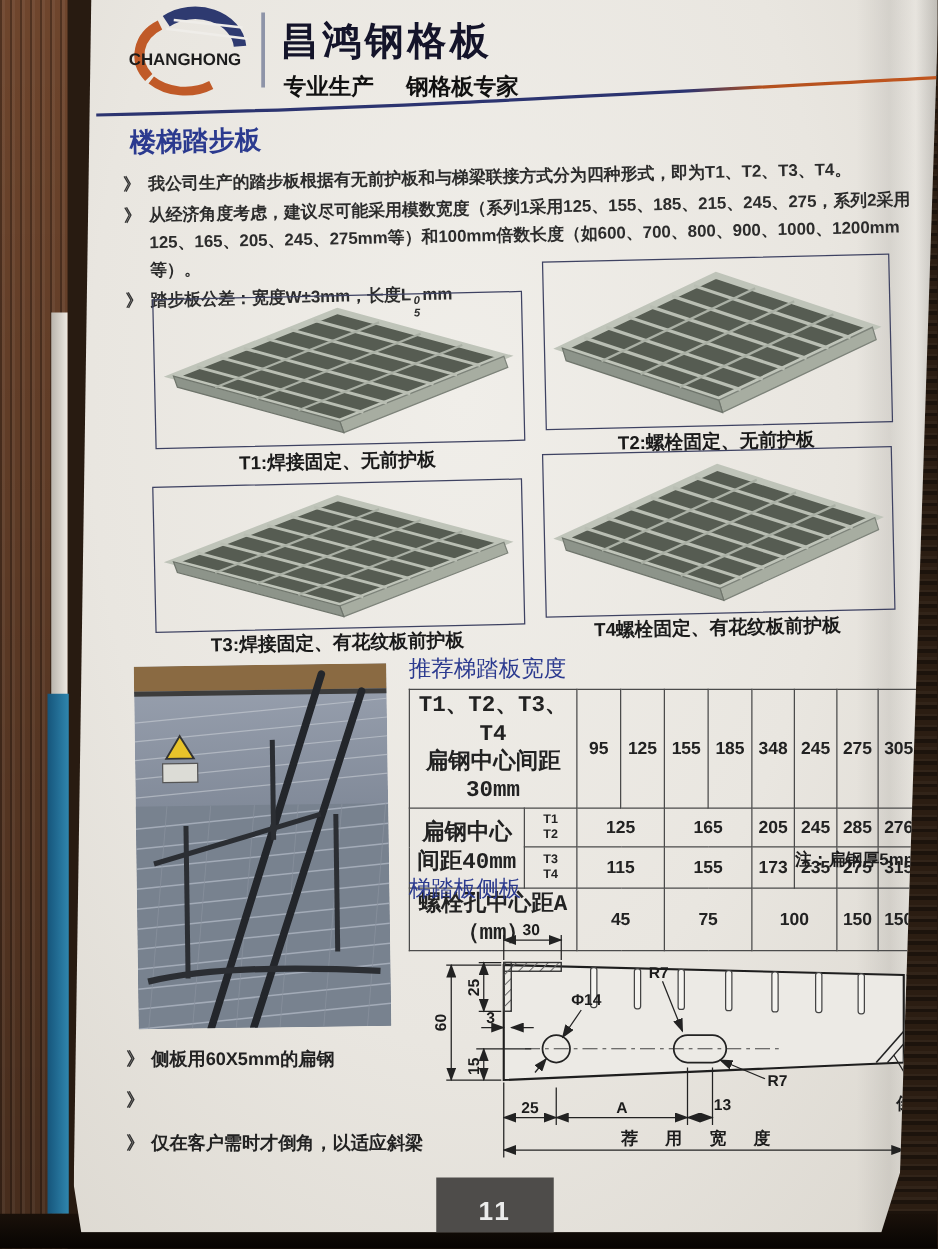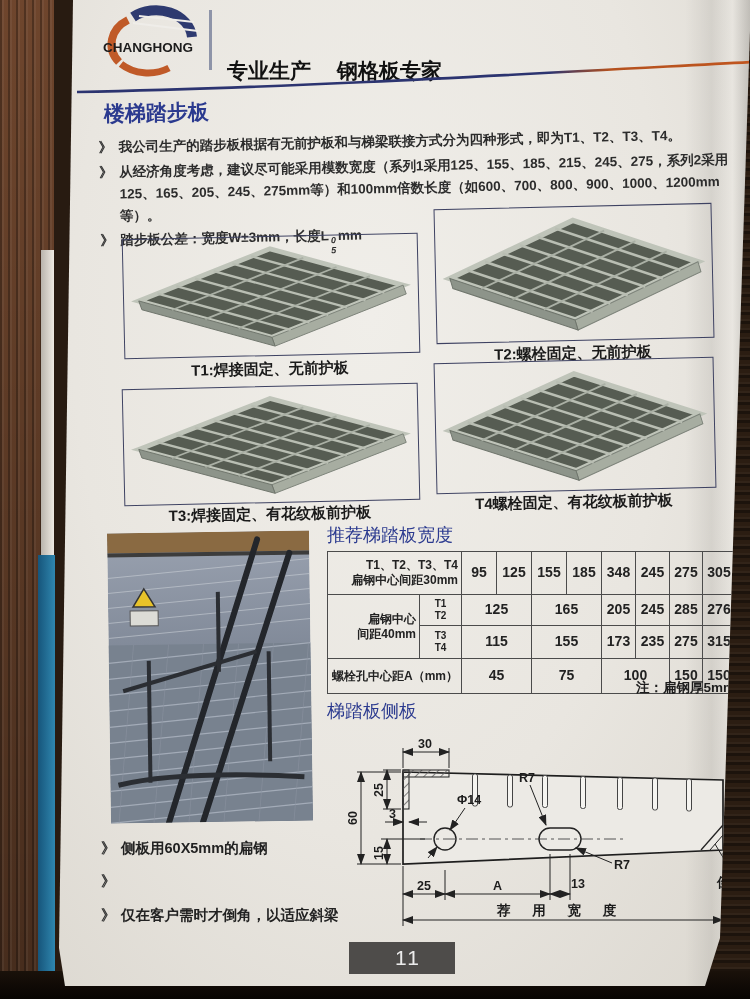--- a/index.html
+++ b/index.html
@@ -22,49 +22,49 @@
   
   .page{position:absolute;left:57px;top:0;width:697px;height:986px;
     background:radial-gradient(ellipse at 45% 32%, #f0eee9 0%, #e9e6e0 55%, #dbd7cf 100%);
     clip-path:polygon(16px 0, 694px 0, 663px 938px, 648px 986px, 8px 986px, 2px 948px);}
   .crease{position:absolute;left:628px;top:0;width:66px;height:100%;
     background:linear-gradient(90deg, rgba(0,0,0,0) 0%, rgba(0,0,0,.07) 40%, rgba(255,255,255,.14) 72%, rgba(0,0,0,.16) 100%);}
   .abs{position:absolute;}
   
   .divider{left:152px;top:10px;width:3px;height:60px;background:#8e94a8;}
   .brand-title{left:167px;top:12px;font-size:31px;font-weight:bold;color:#14142a;letter-spacing:3px;}
-  .brand-sub{left:170px;top:57px;font-size:21px;font-weight:bold;color:#111;}
+  .brand-sub{left:170px;top:57px;font-size:18px;font-weight:bold;color:#111;}
   .brand-sub span{margin-right:26px;}
   
   .intro{left:44px;top:100px;width:648px;transform:rotate(-1.2deg);transform-origin:0 100%;color:#2c2c2c;}
   .sec-title{font-size:21px;font-weight:bold;color:#2b3a8f;margin:0 0 9px 6px;}
   .intro p{margin:3px 0;display:flex;font-size:13.5px;font-weight:600;line-height:1.62;}
   .mk{width:20px;flex:0 0 20px;color:#333;}
   .tol{display:inline-flex;flex-direction:column;font-size:9px;line-height:1.05;vertical-align:-3px;margin:0 2px;font-style:normal;}
   
   .p-box{border:1.6px solid #3e4262;transform:rotate(-1.3deg);}
   .p-box svg{display:block;width:100%;height:100%;}
   .p-cap{font-size:15px;font-weight:bold;color:#1a1a1a;text-align:center;transform:rotate(-1.2deg);}
   
   .photo{left:52px;top:532px;width:202px;height:290px;transform:rotate(-0.8deg);}
   
   .tbl-title,.draw-title{font-size:18px;font-weight:normal;color:#2b3a8f;}
   table.spec{position:absolute;left:270px;top:551px;border-collapse:collapse;table-layout:fixed;width:408px;color:#222;}
   table.spec td{border:1.3px solid #4b4b4b;text-align:center;padding:0;font-size:14px;font-weight:600;line-height:1.25;}
-  table.spec td.lbl{font-size:12px;text-align:right;padding:2px 3px;}
+  table.spec td.lbl{font-size:18px;text-align:center;padding:2px 3px;font-family:Liberation Mono, monospace;}
   table.spec td.lbl span{display:block;}
   table.spec td.sub{font-size:10px;}
   table.spec td.sub span{display:block;}
   tr.r1 td{height:38px;} tr.r2 td{height:30px;} tr.r3 td{height:32px;} tr.r4 td{height:30px;}
   .tbl-note{left:270px;top:679px;width:408px;text-align:right;font-size:13.5px;font-weight:bold;color:#1d1d1d;}
   
   .fnotes{left:44px;top:838px;width:340px;color:#222;}
   .fnotes p{margin:0 0 13px;display:flex;font-size:14.5px;font-weight:600;line-height:1.4;}
-  .pagenum{left:292px;top:942px;width:94px;height:32px;background:#4e4c4a;color:#ececec;
-    font-size:21px;font-weight:normal;display:flex;align-items:center;justify-content:center;letter-spacing:2px;padding-left:12px;}
+  .pagenum{left:292px;top:942px;width:94px;height:56px;background:#4e4c4a;color:#ececec;
+    font-size:21px;font-weight:bold;display:flex;align-items:center;justify-content:center;letter-spacing:2px;}
   svg text{font-family:"Liberation Sans",sans-serif;fill:#1c1c1c;}
   .dimtxt{font-size:12.5px;font-weight:600;}
 </style>
 </head>
 <body>
 
 <svg width="0" height="0" style="position:absolute" aria-hidden="true">
   <defs>
     <g id="grating-def">
       <polygon points="15,62 150,12 285,52 150,102" fill="#565c52" stroke="#bfc4b9" stroke-width="5"></polygon>
@@ -100,20 +100,21 @@
     <path d="M34,13 A36,29 0 0 1 93,33" stroke="#2e3a70" stroke-width="10" fill="none"></path>
     <g stroke="#efede9" stroke-width="2">
       <line x1="40" y1="12" x2="95" y2="18"></line>
         <line x1="34" y1="19" x2="99" y2="27"></line>
     </g>
     <path d="M20,58 A33,28 0 0 1 29,16" stroke="#c05a28" stroke-width="8" fill="none"></path>
     <path d="M22,60 A38,30 0 0 0 70,64" stroke="#c05a28" stroke-width="7" fill="none"></path>
     <text x="4" y="48" font-size="13.5" font-weight="bold" fill="#2e3a70" font-family="Liberation Serif, serif">CHANGHONG</text>
   </svg>
   <div class="abs divider"></div>
+  <div class="abs brand-title">昌鸿钢格板</div>
   <div class="abs brand-sub">
     <span>专业生产</span><span>钢格板专家</span>
   </div>
   <svg class="abs" style="left:10px;top:50px" width="685" height="50" viewBox="0 0 685 50">
     <defs>
         <linearGradient id="ruleg" x1="0" y1="0" x2="1" y2="0">
       <stop offset="0" stop-color="#2c3470"></stop>
           <stop offset="0.7" stop-color="#2c3470"></stop>
       <stop offset="0.79" stop-color="#b4511e"></stop>
           <stop offset="1" stop-color="#c1561f"></stop>

